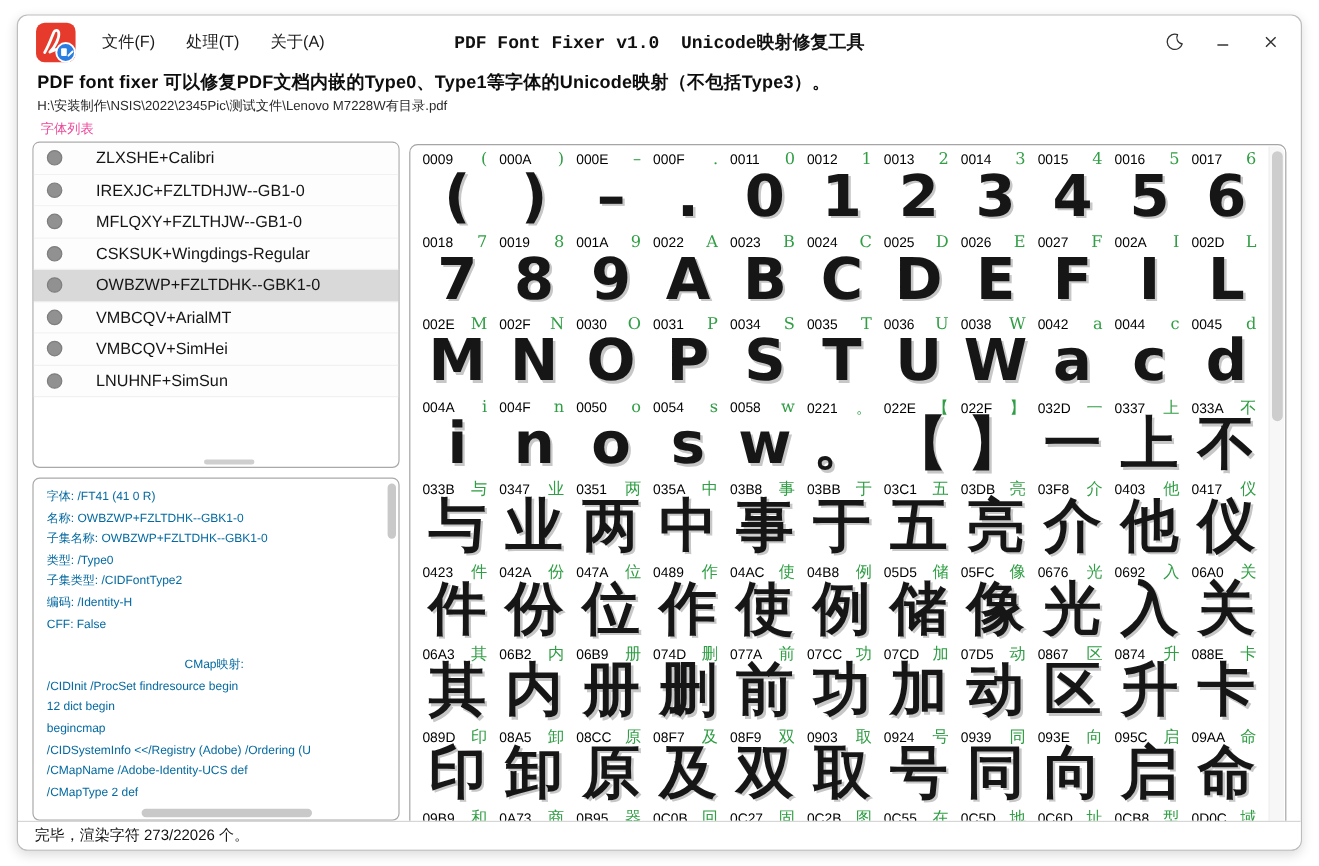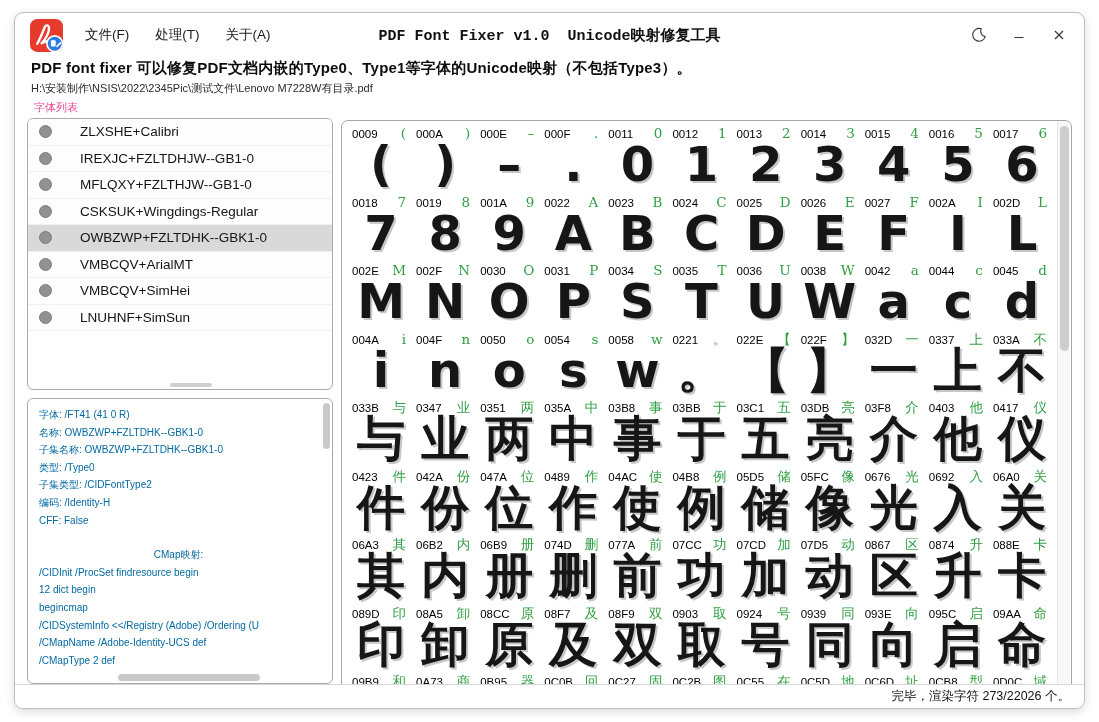--- a/index.html
+++ b/index.html
@@ -59,21 +59,21 @@
   .glyph { text-align: center; font-size: 48px; line-height: 52px; font-weight: 800;
            color: #161616; font-family: "DejaVu Sans", "Liberation Sans", sans-serif;
            text-shadow: 2px 2px 0 #c7c7c7; margin-top: -2px; }
   .vscroll-g { position: absolute; top: 1px; right: 1px; bottom: 1px; width: 13px;
                background: #f7f7f7; border-left: 1px solid #e6e6e6; border-radius: 0 6px 6px 0; }
   .vthumb-g { position: absolute; top: 4px; left: 2px; width: 9px; height: 225px;
               border-radius: 5px; background: #cdcdcd; }
   
   .statusbar { position: absolute; left: 0; right: 0; bottom: 0; height: 24px;
                border-top: 1px solid #d6d6d6; background: #fff; display: flex;
-               align-items: center; padding: 0 14px; font-size: 12.5px; color: #101010; justify-content: flex-end; }
+               align-items: center; padding: 0 14px; font-size: 12.5px; color: #101010; }
 </style>
 </head>
 <body>
 
 <div class="window">
 
   <div class="titlebar">
     <svg class="app-icon" viewBox="0 0 34 34">
       <rect x="1" y="1" width="32" height="32" rx="7" fill="#e63a2c"></rect>
       <path d="M8 25 C11 20 13.8 12.5 15.3 8.8 C16.3 6.4 19 6.6 19.4 9.1 C20 13.3 16.2 21 12.2 24.6 C15.2 23 20.8 21.6 24.2 21.7" stroke="#fff" stroke-width="2.3" fill="none" stroke-linecap="round" stroke-linejoin="round"></path>

